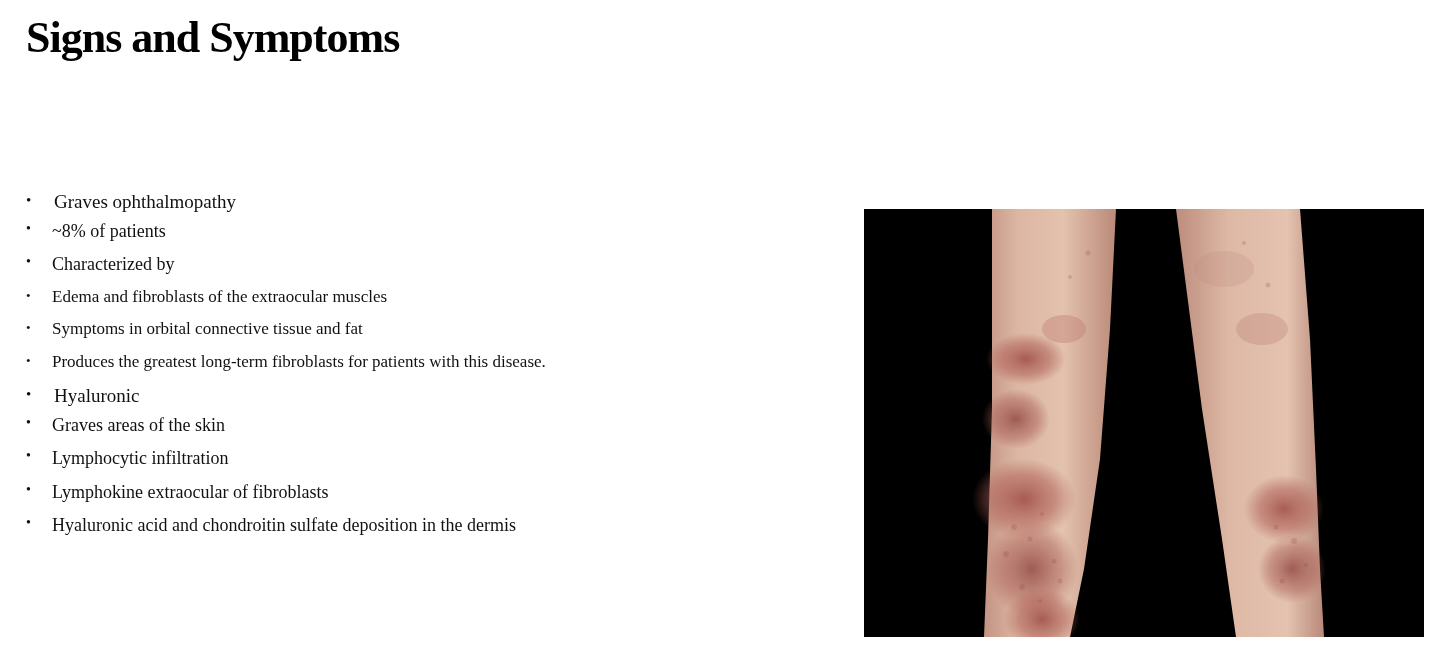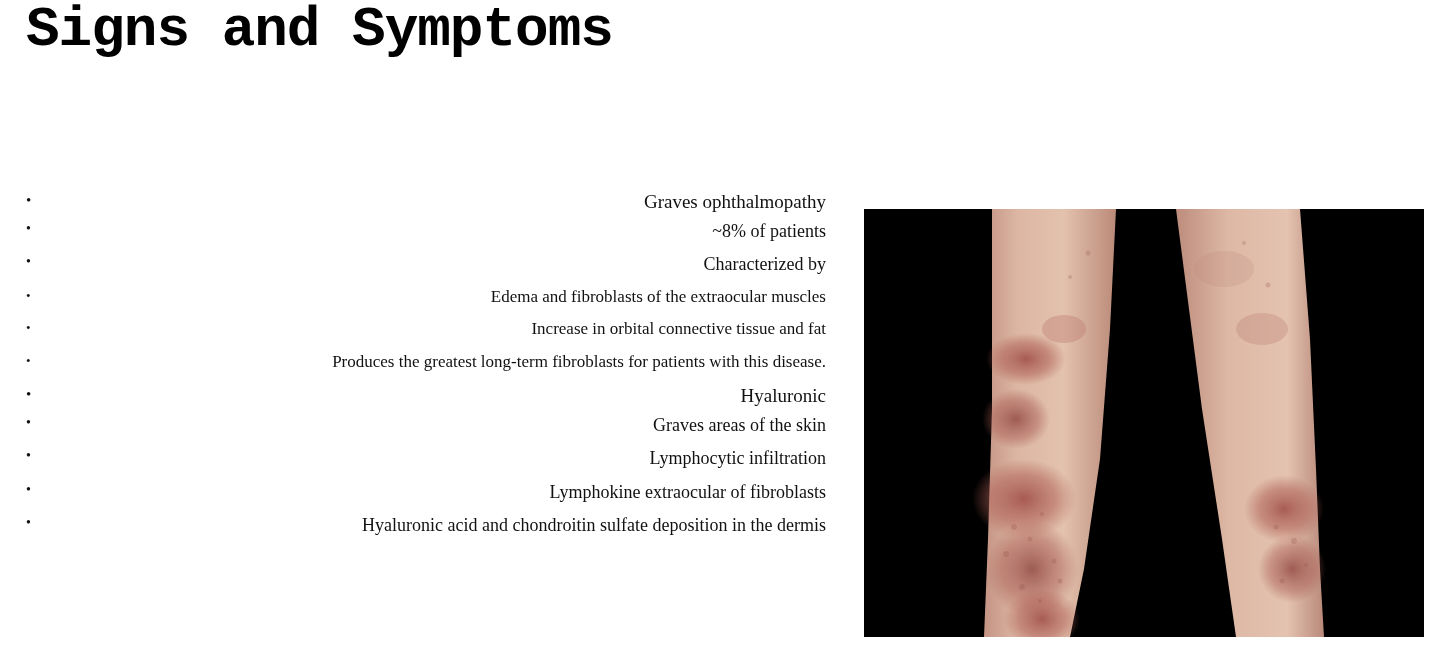--- a/index.html
+++ b/index.html
@@ -18,24 +18,24 @@
 
   .slide {
     position: absolute;
     inset: 0;
     background: #ffffff;
   }
 
   .slide-title {
     position: absolute;
     left: 26px;
-    top: 0;
-    font-family: Liberation Mono, monospace;
+    top: 14px;
+    font-family: Liberation Serif, serif;
     font-weight: bold;
-    font-size: 56px;
+    font-size: 44px;
     line-height: 1.1;
     letter-spacing: -1px;
     color: #000000;
     white-space: nowrap;
   }
 
   .body-col {
     position: absolute;
     left: 26px;
     top: 190px;
@@ -59,21 +59,20 @@
   }
 
   .bullet {
     flex: 0 0 auto;
     color: #111;
     text-align: left;
   }
 
   .text {
     flex: 1 1 auto;
-    text-align: right;
   }
 
   
   .l1 > .row { font-size: 19px; line-height: 1.25; }
   .l1 > .row .bullet { width: 28px; font-size: 15px; line-height: 1.35; }
   .l1 { margin-bottom: 6px; }
 
   
   .l2-list { margin-left: 60px; }
   .l2 > .row { font-size: 18px; line-height: 1.25; }
@@ -132,21 +131,21 @@
         <ul class="lvl l3-list">
           <li class="item l3">
             <div class="row">
               <span class="bullet">•</span>
               <span class="text">Edema and fibroblasts of the extraocular muscles</span>
             </div>
           </li>
           <li class="item l3">
             <div class="row">
               <span class="bullet">•</span>
-              <span class="text">Increase in orbital connective tissue and fat</span>
+              <span class="text">Symptoms in orbital connective tissue and fat</span>
             </div>
           </li>
           <li class="item l3">
             <div class="row">
               <span class="bullet">•</span>
               <span class="text">Produces the greatest long-term fibroblasts for patients with this disease.</span>
             </div>
           </li>
         </ul>
       </ul>

